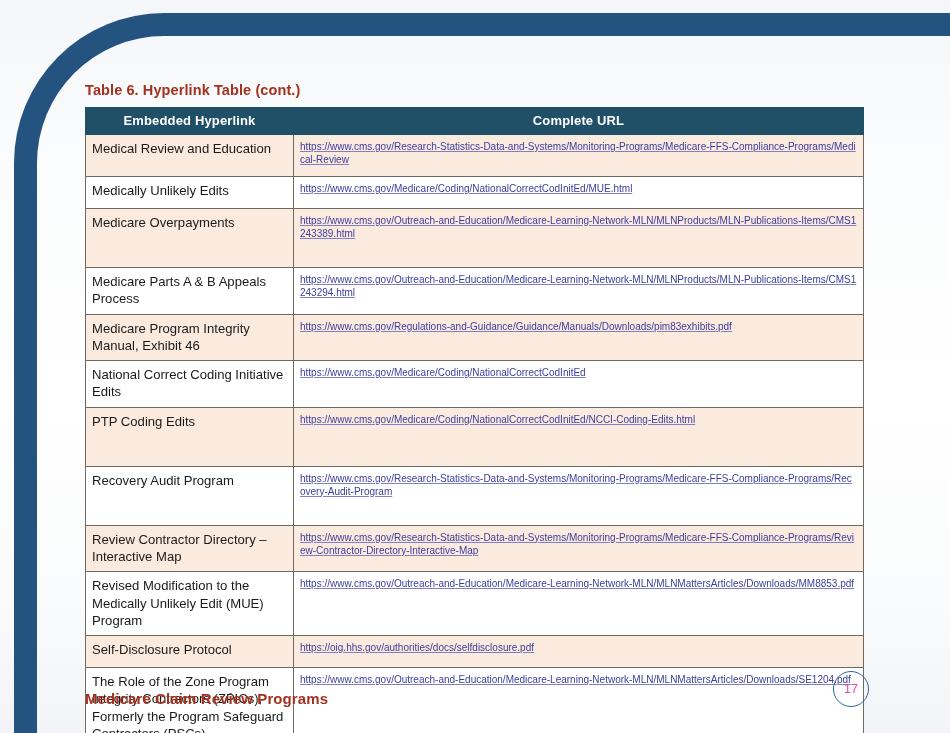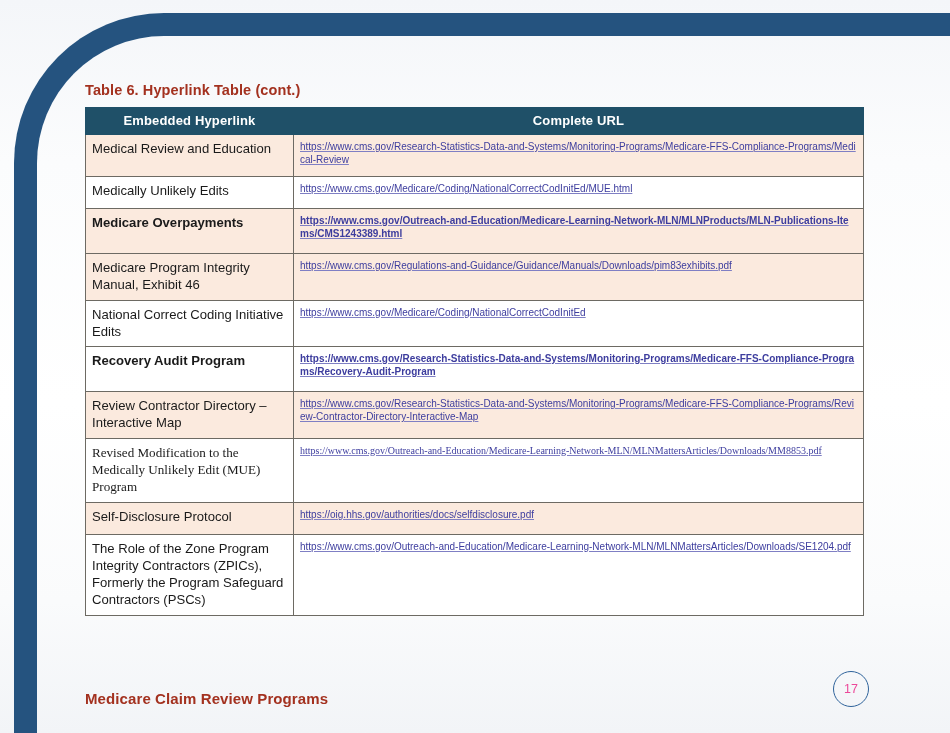--- a/index.html
+++ b/index.html
@@ -95,22 +95,22 @@
     color: #3d3d9e;
     text-decoration: underline;
     text-decoration-color: #7f7fc4;
     word-break: break-all;
     cursor: pointer;
   }
 
   
   tr[data-h="42"] td { height: 42px; }
   tr[data-h="30"] td { height: 32px; }
-  tr[data-h="45"] td { height: 45px; font-weight: bold; }
-  tr[data-h="70"] td { height: 50px; font-family: Liberation Serif, serif; }
+  tr[data-h="45"] td { height: 59px; }
+  tr[data-h="70"] td { height: 50px; }
   tr[data-h="78"] td { height: 78px; margin-top: 31px; }
 
   
   .footer-title {
     position: absolute;
     left: 85px;
     top: 690px;
     font-size: 15px;
     font-weight: bold;
     color: #a3311f;
@@ -160,28 +160,36 @@
           <td class="cell-url"><span class="url-link">https://www.cms.gov/Research-Statistics-Data-and-Systems/Monitoring-Programs/Medicare-FFS-Compliance-Programs/Medical-Review</span></td>
         </tr>
         <tr class="row-plain" data-h="30">
           <td class="cell-label">Medically Unlikely Edits</td>
           <td class="cell-url"><span class="url-link">https://www.cms.gov/Medicare/Coding/NationalCorrectCodInitEd/MUE.html</span></td>
         </tr>
         <tr class="row-shaded" data-h="45">
           <td class="cell-label">Medicare Overpayments</td>
           <td class="cell-url"><span class="url-link">https://www.cms.gov/Outreach-and-Education/Medicare-Learning-Network-MLN/MLNProducts/MLN-Publications-Items/CMS1243389.html</span></td>
         </tr>
+        <tr class="row-plain" data-h="42">
+          <td class="cell-label">Medicare Parts A &amp; B Appeals Process</td>
+          <td class="cell-url"><span class="url-link">https://www.cms.gov/Outreach-and-Education/Medicare-Learning-Network-MLN/MLNProducts/MLN-Publications-Items/CMS1243294.html</span></td>
+        </tr>
         <tr class="row-shaded" data-h="42">
           <td class="cell-label">Medicare Program Integrity Manual, Exhibit 46</td>
           <td class="cell-url"><span class="url-link">https://www.cms.gov/Regulations-and-Guidance/Guidance/Manuals/Downloads/pim83exhibits.pdf</span></td>
         </tr>
         <tr class="row-plain" data-h="42">
           <td class="cell-label">National Correct Coding Initiative Edits</td>
           <td class="cell-url"><span class="url-link">https://www.cms.gov/Medicare/Coding/NationalCorrectCodInitEd</span></td>
         </tr>
+        <tr class="row-shaded" data-h="45">
+          <td class="cell-label">PTP Coding Edits</td>
+          <td class="cell-url"><span class="url-link">https://www.cms.gov/Medicare/Coding/NationalCorrectCodInitEd/NCCI-Coding-Edits.html</span></td>
+        </tr>
         <tr class="row-plain" data-h="45">
           <td class="cell-label">Recovery Audit Program</td>
           <td class="cell-url"><span class="url-link">https://www.cms.gov/Research-Statistics-Data-and-Systems/Monitoring-Programs/Medicare-FFS-Compliance-Programs/Recovery-Audit-Program</span></td>
         </tr>
         <tr class="row-shaded" data-h="42">
           <td class="cell-label">Review Contractor Directory – Interactive Map</td>
           <td class="cell-url"><span class="url-link">https://www.cms.gov/Research-Statistics-Data-and-Systems/Monitoring-Programs/Medicare-FFS-Compliance-Programs/Review-Contractor-Directory-Interactive-Map</span></td>
         </tr>
         <tr class="row-plain" data-h="70">
           <td class="cell-label">Revised Modification to the Medically Unlikely Edit (MUE) Program</td>

